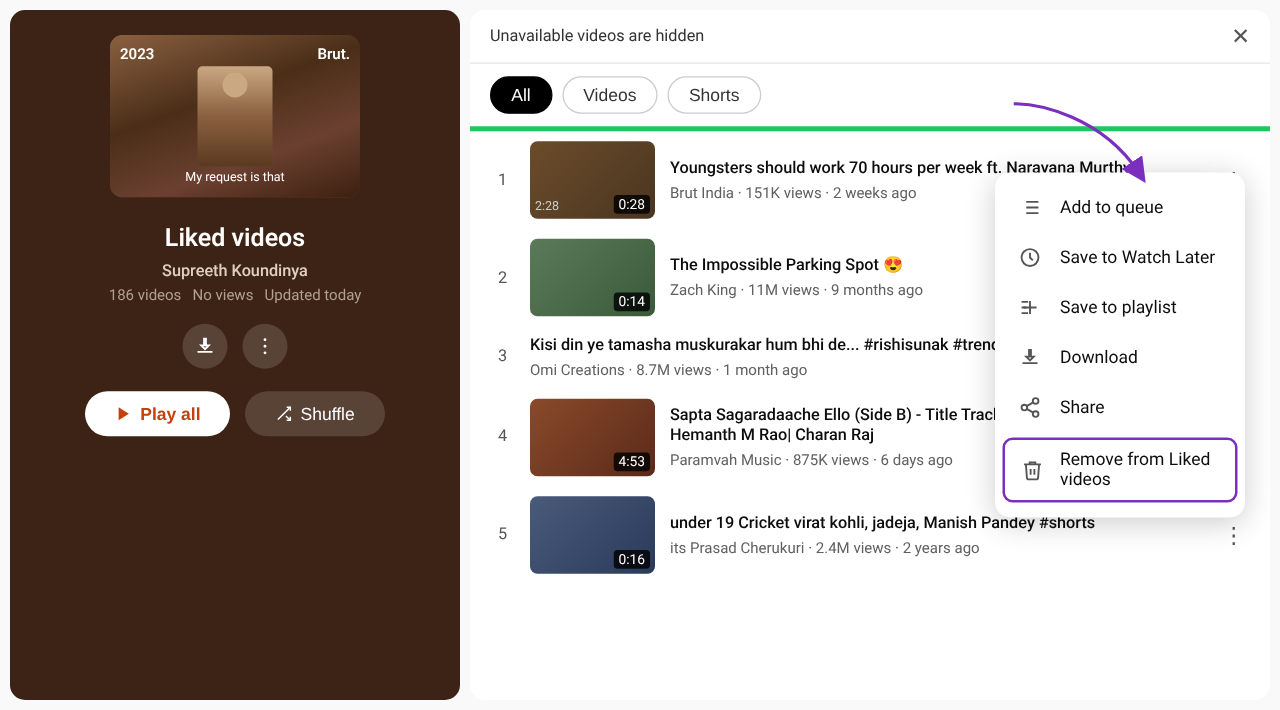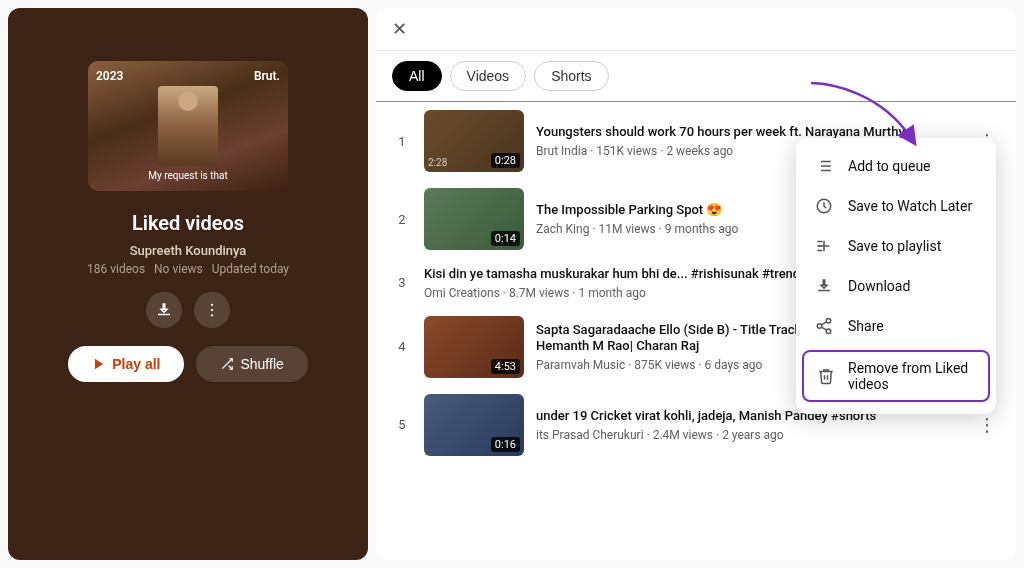--- a/index.html
+++ b/index.html
@@ -28,21 +28,20 @@
     }
 
     .playlist-thumbnail {
       width: 200px;
       height: 130px;
       border-radius: 10px;
       background: linear-gradient(135deg, #6b4c2a 0%, #3d2315 50%, #5a3a20 100%);
       position: relative;
       overflow: hidden;
       margin-bottom: 20px;
-      margin-top: 33px;
     }
 
     .playlist-thumbnail .thumb-inner {
       width: 100%;
       height: 100%;
       background: linear-gradient(160deg, #8b6040 0%, #4a2e18 40%, #6b4030 70%, #3d2010 100%);
       display: flex;
       align-items: center;
       justify-content: center;
       position: relative;
@@ -204,21 +203,21 @@
       cursor: pointer;
       font-size: 18px;
       color: #555;
     }
 
     
     .filter-tabs {
       display: flex;
       gap: 8px;
       padding: 10px 16px;
-      border-bottom: 1px solid #22c55e;
+      border-bottom: 4px solid #22c55e;
     }
 
     .tab-btn {
       padding: 6px 16px;
       border-radius: 20px;
       border: 1px solid #ccc;
       background: #fff;
       cursor: pointer;
       font-size: 14px;
       color: #333;
@@ -427,20 +426,21 @@
         <line x1="15" y1="15" x2="21" y2="21"></line>
       </svg>
       <span>Shuffle</span>
     </button>
   </div>
 </div>
 
 <div class="right-panel">
 
   <div class="notification-bar">
+    <span>Unavailable videos are hidden</span>
     <button class="close-btn">✕</button>
   </div>
 
   <div class="filter-tabs">
     <button class="tab-btn active">All</button>
     <button class="tab-btn">Videos</button>
     <button class="tab-btn">Shorts</button>
   </div>
 
   <div class="video-list">

